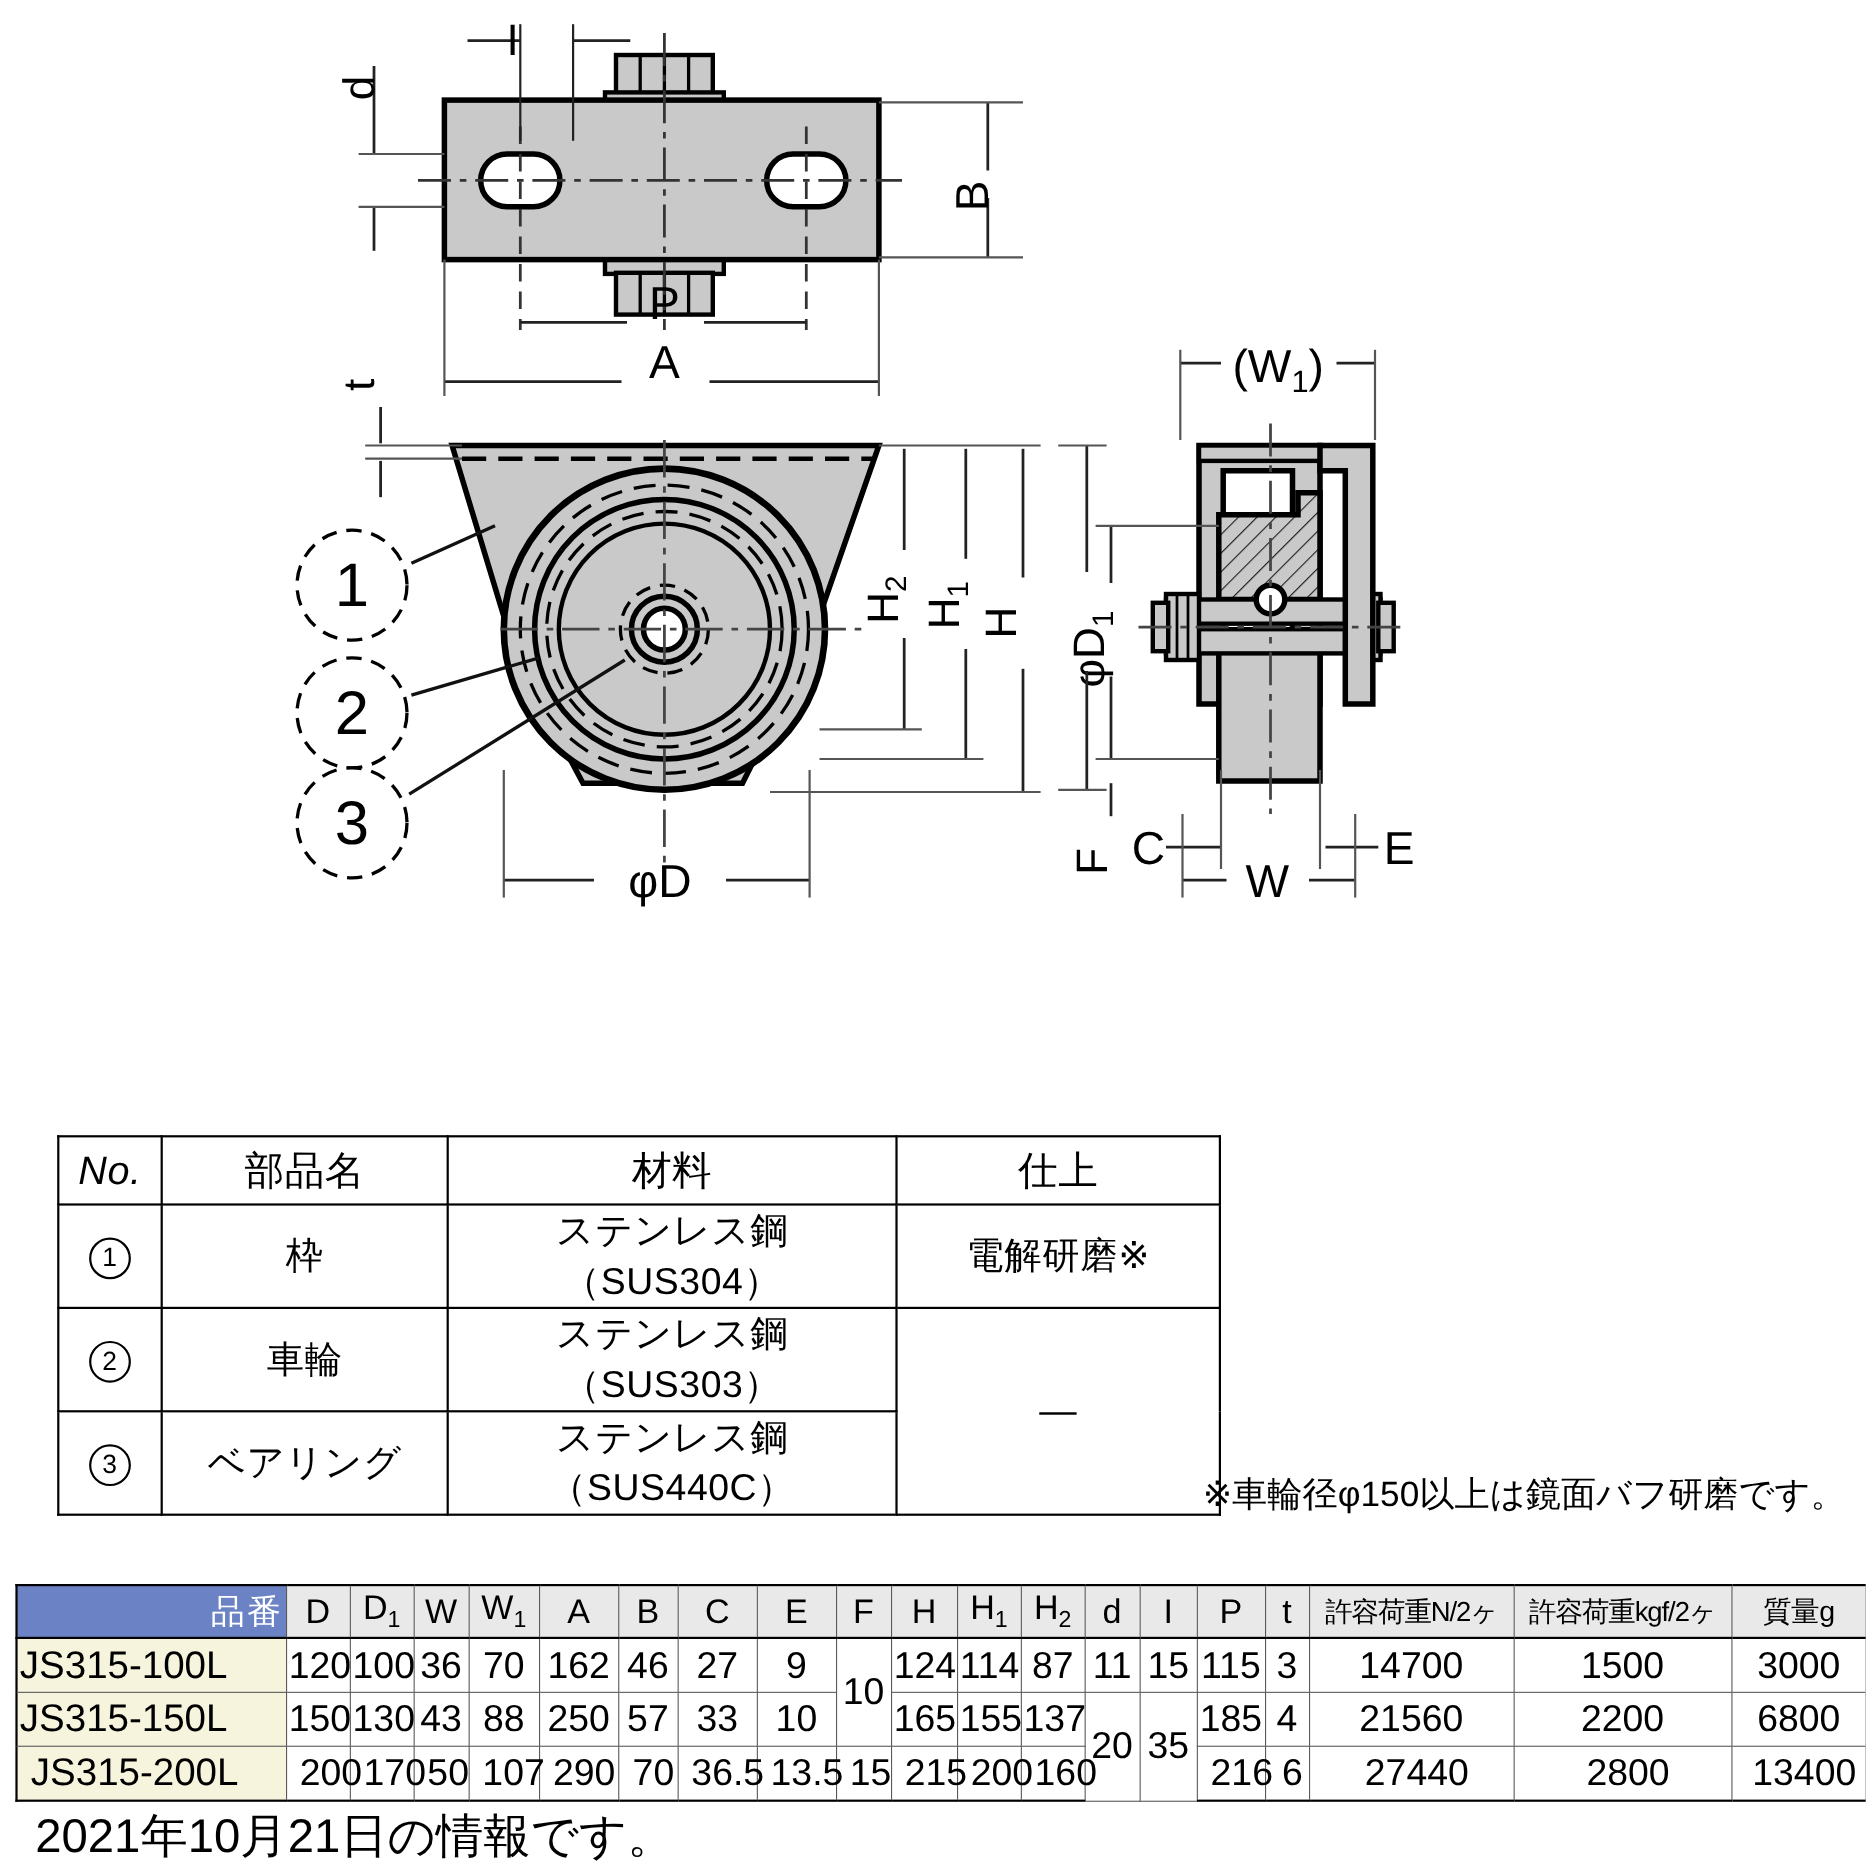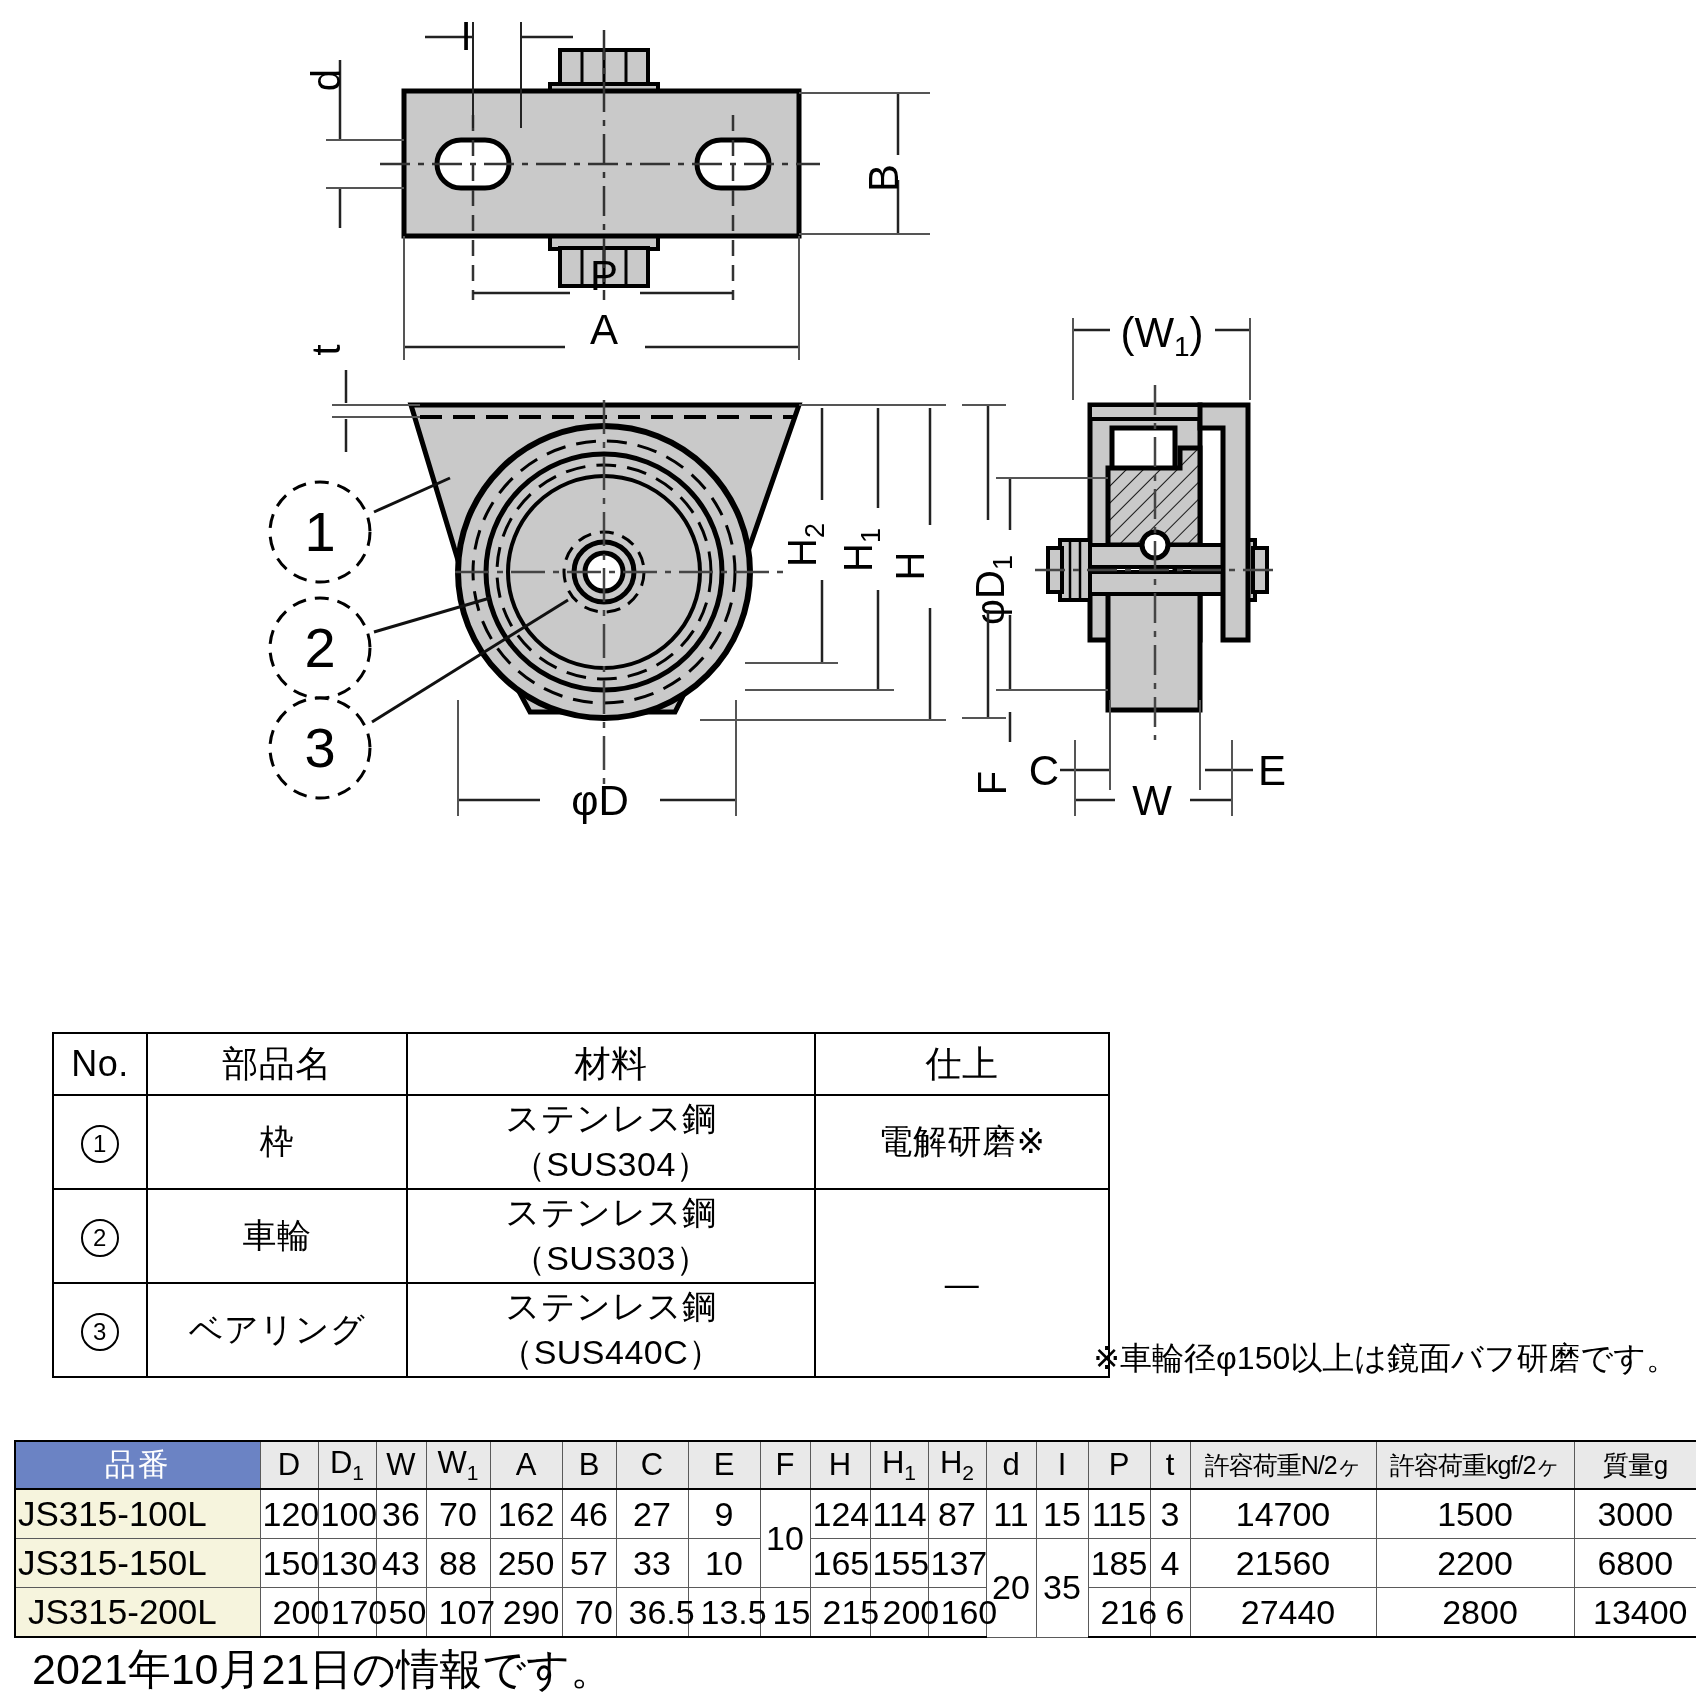--- a/index.html
+++ b/index.html
@@ -39,21 +39,21 @@
     border: 2px solid #000;
     text-align: center;
     vertical-align: middle;
     font-weight: normal;
     padding: 0;
     height: 56px;
     font-size: 34px;
     letter-spacing: 0.5px;
   }
   table.parts tr.header td { height: 60px; font-size: 36px; }
-  table.parts .c-no { width: 92px; }
+  table.parts .c-no { width: 92px; font-style: italic; }
   table.parts .c-part { width: 258px; }
   table.parts .c-mat { width: 406px; }
   table.parts .c-fin { width: 292px; }
   .circ-num {
     display: inline-block;
     width: 34px; height: 34px;
     line-height: 33px;
     border: 2px solid #000;
     border-radius: 50%;
     font-size: 24px;
@@ -94,20 +94,21 @@
   table.spec thead td {
     background: #e9e9e9;
     font-size: 31px;
     height: 46px;
   }
   table.spec thead td.model-head {
     background: #6b83c4;
     color: #ffffff;
     font-size: 31px;
     letter-spacing: 2px;
+    text-align: right;
   }
   table.spec tbody td.model-cell {
     background: #f6f4dd;
     text-align: left;
     font-size: 35px;
     letter-spacing: 0px;
   }
   table.spec tbody td { font-size: 34px; }
   table.spec td.small-head { font-size: 26px; letter-spacing: -0.5px; }
   table.spec td.tiny-head { font-size: 25px; letter-spacing: -1px; }

